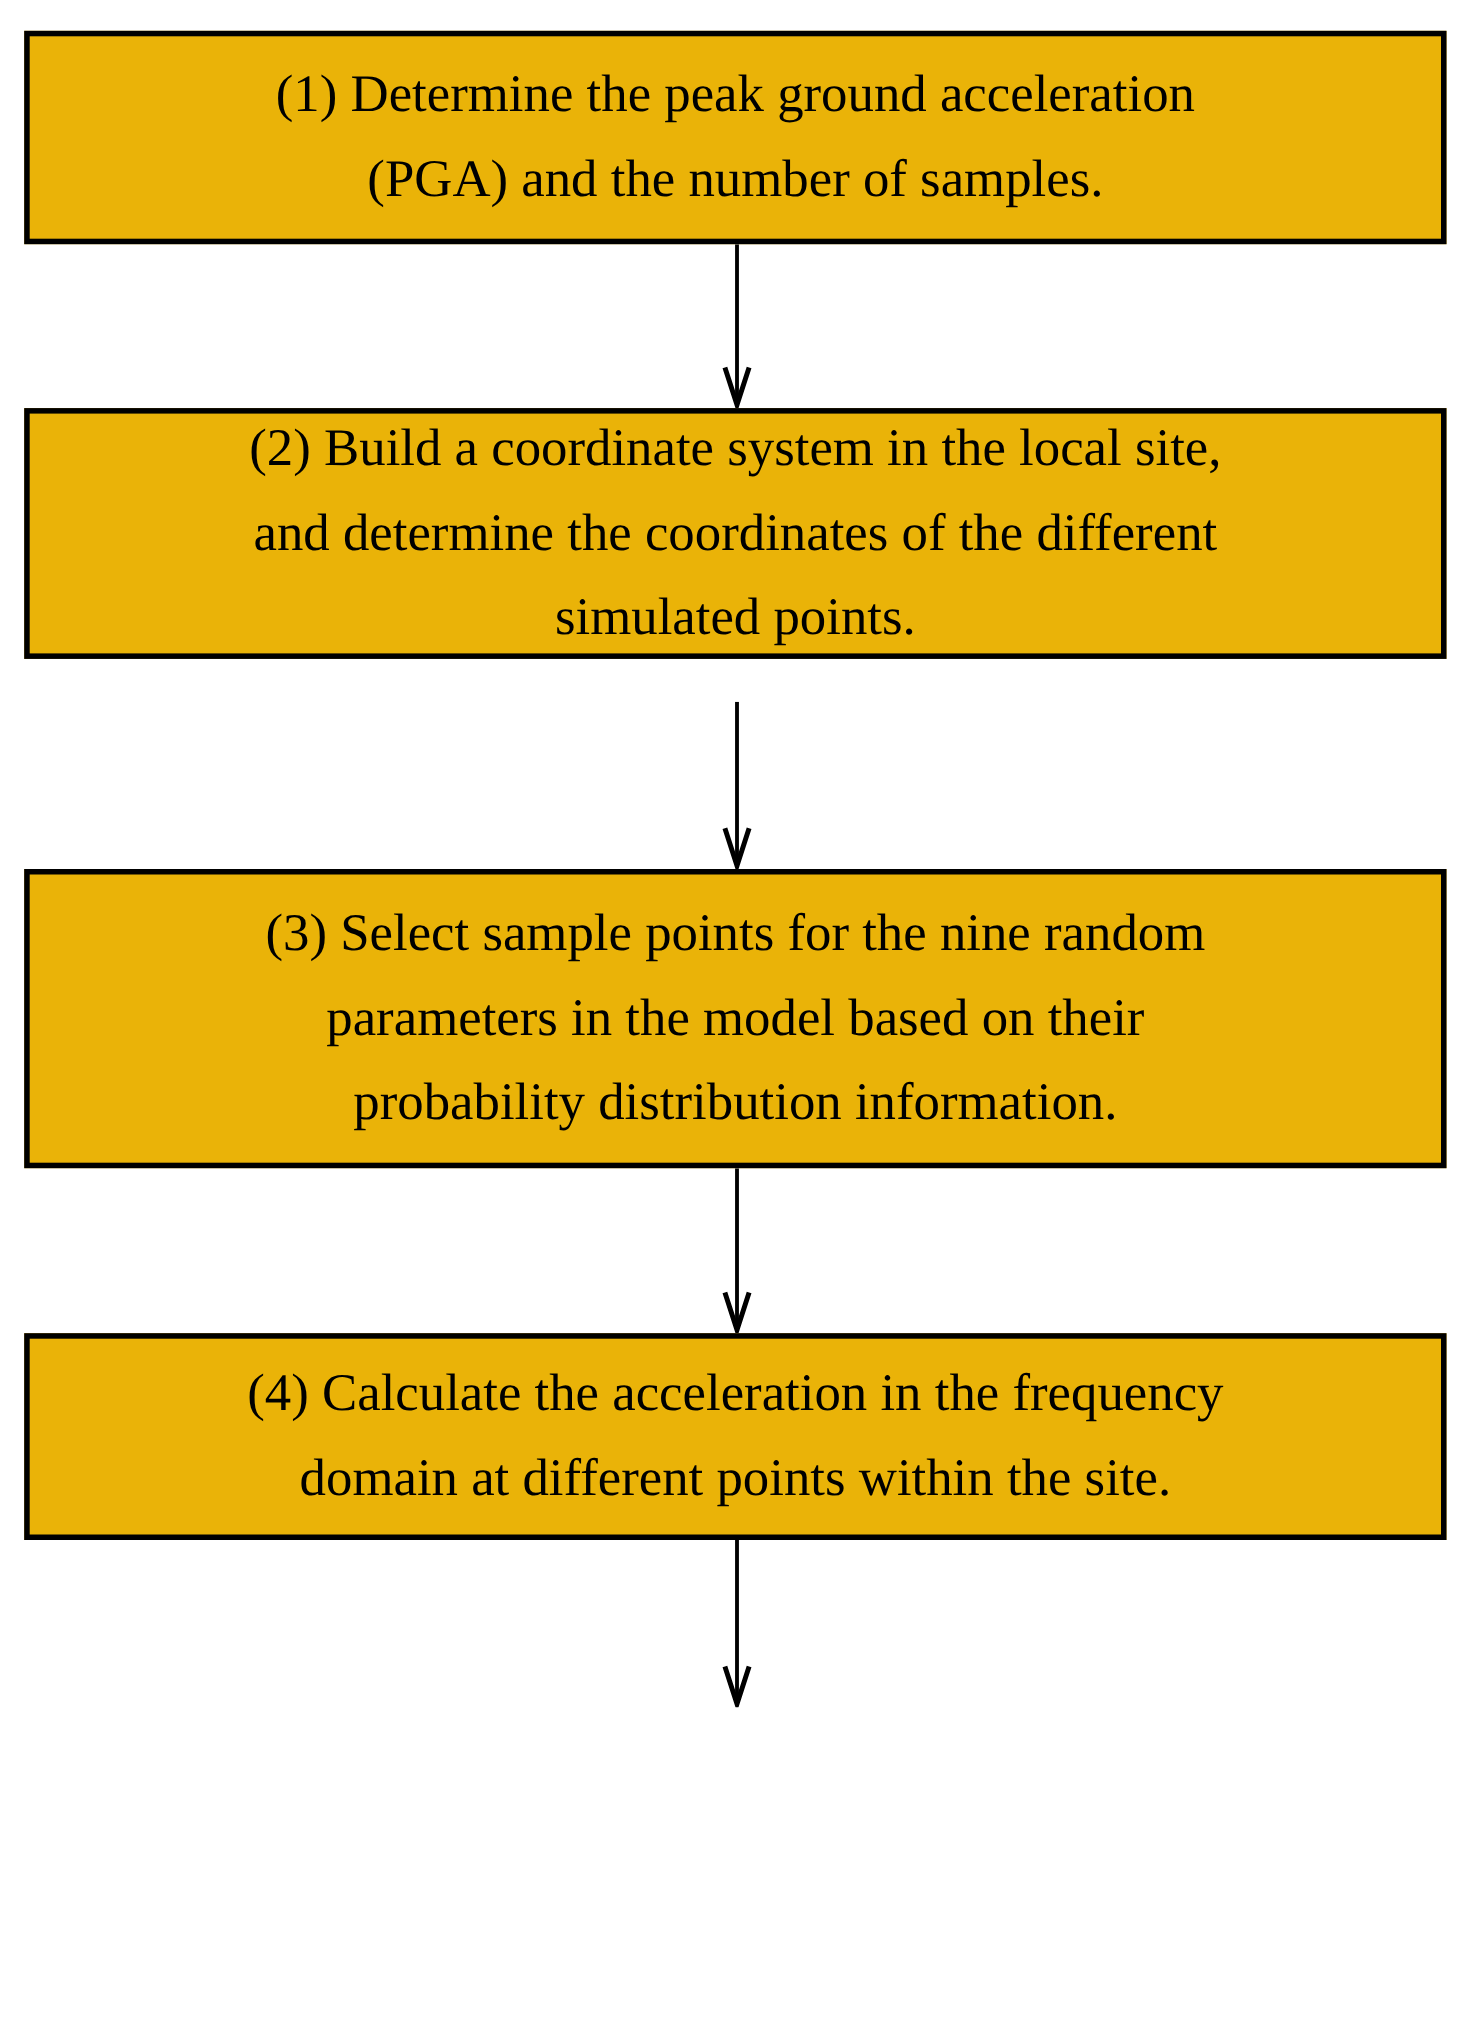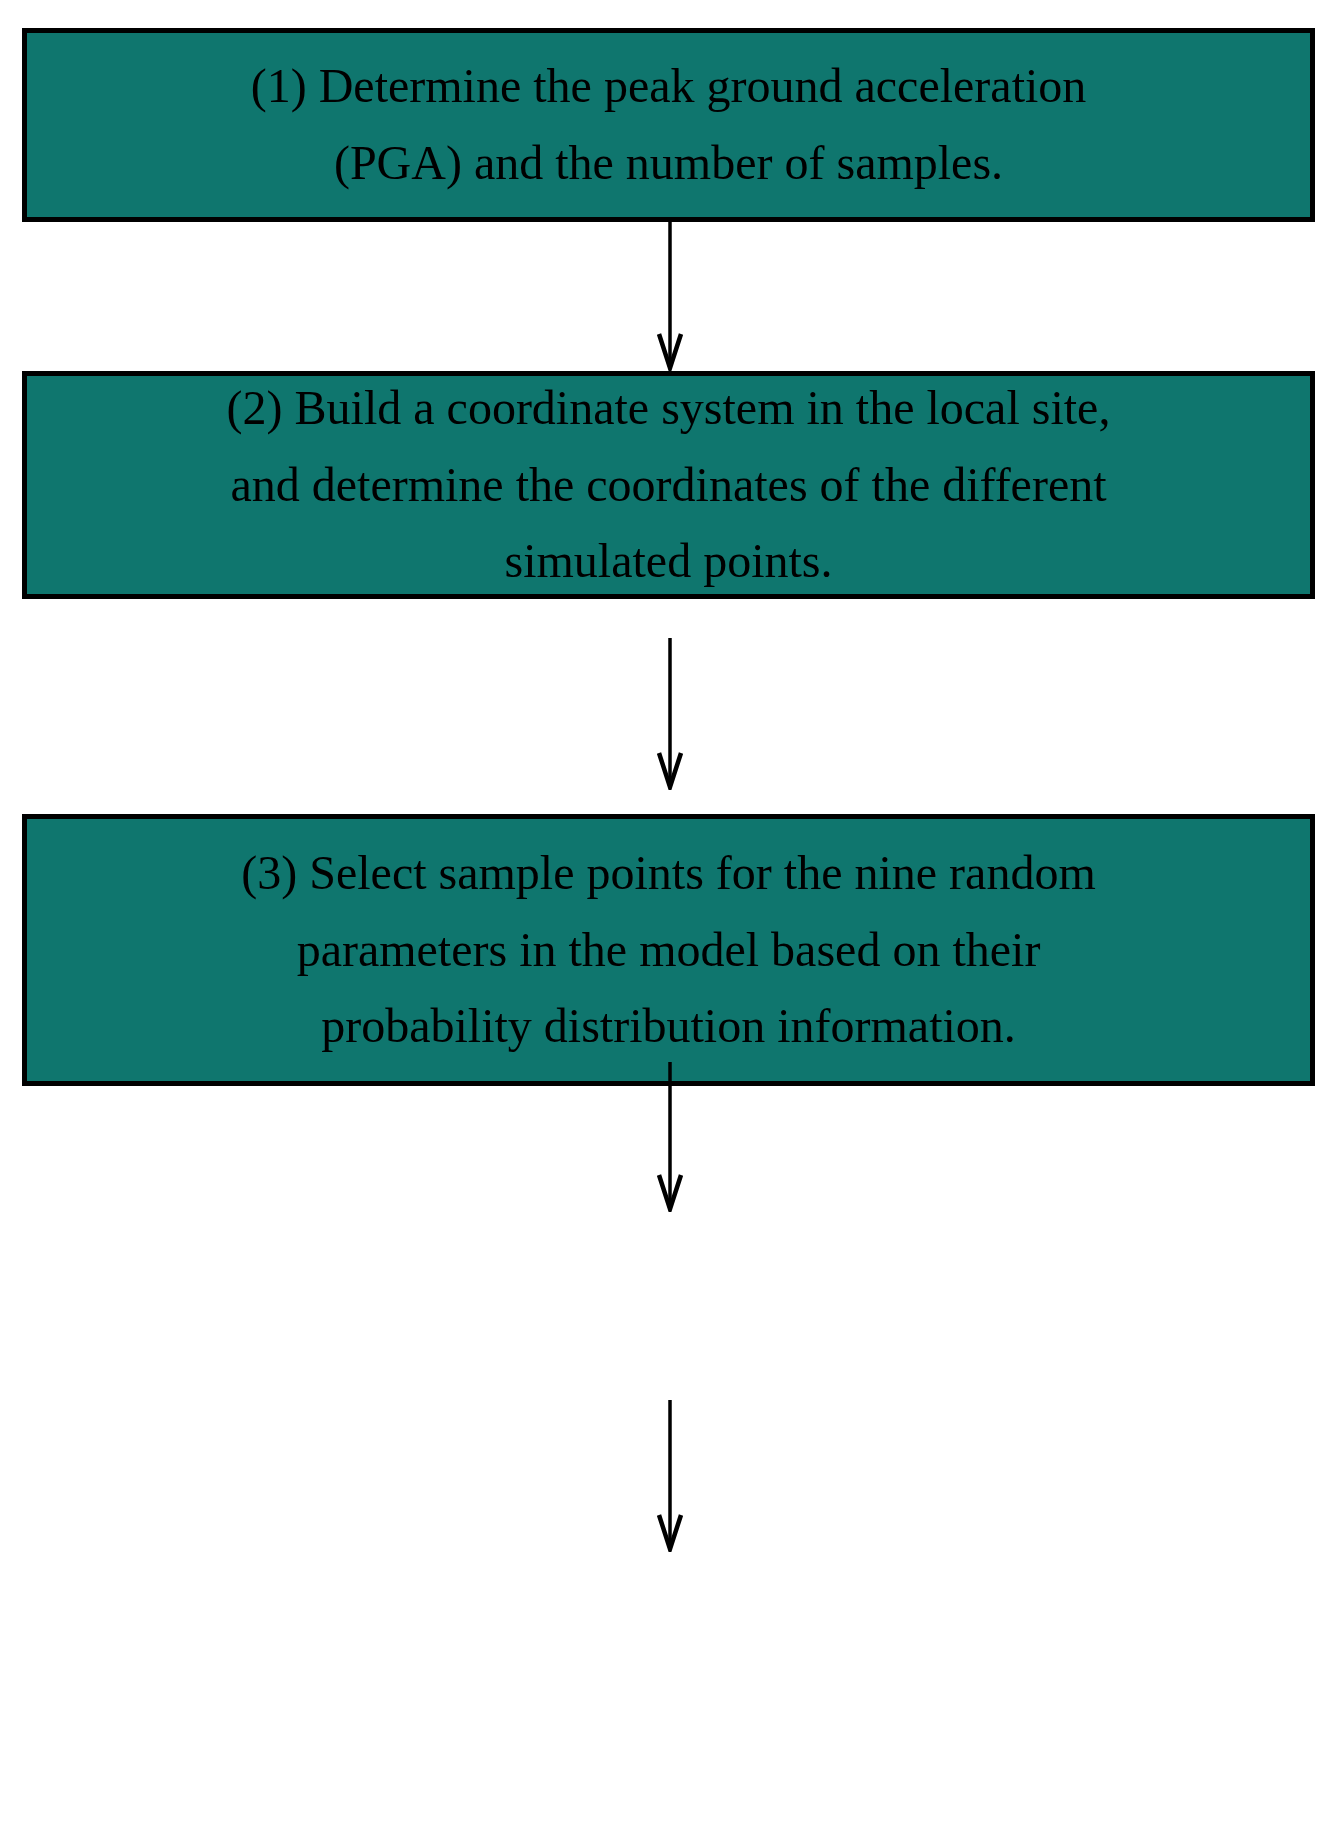--- a/index.html
+++ b/index.html
@@ -18,33 +18,33 @@
   }
   .box {
     position: absolute;
     left: 22px;
     width: 1293px;
     border: 5px solid #000000;
     box-sizing: border-box;
     display: flex;
     align-items: center;
     justify-content: center;
-    background: #0f766e;
+    background: #eab308;
   }
   .box-text {
     display: block;
     white-space: pre-line;
     text-align: center;
     font-size: 48px;
     line-height: 1.6;
     color: #000000;
   }
   #box1 { top: 28px;   height: 194px; }
   #box2 { top: 371px;  height: 228px; }
-  #box3 { top: 790px;  height: 272px; margin-top: 24px; }
+  #box3 { top: 790px;  height: 272px; }
   #box4 { top: 1212px; height: 188px; }
   #box5 { top: 1552px; height: 268px; }
 
   .arrow {
     position: absolute;
     left: 650px;
     width: 40px;
     display: block;
   }
   #arrow1 { top: 222px;  height: 149px; }
@@ -89,20 +89,24 @@
     <span class="box-text">(3) Select sample points for the nine random
 parameters in the model based on their
 probability distribution information.</span>
   </div>
 
   <svg class="arrow" id="arrow3" viewBox="0 0 40 150" preserveAspectRatio="none" aria-hidden="true">
     <line x1="20" y1="0" x2="20" y2="147"></line>
     <polyline points="9,113 20,147 31,113"></polyline>
   </svg>
 
+  <div class="box" id="box4">
+    <span class="box-text">(4) Calculate the acceleration in the frequency
+domain at different points within the site.</span>
+  </div>
 
   <svg class="arrow" id="arrow4" viewBox="0 0 40 152" preserveAspectRatio="none" aria-hidden="true">
     <line x1="20" y1="0" x2="20" y2="149"></line>
     <polyline points="9,115 20,149 31,115"></polyline>
   </svg>
 
 
 </div>
 
 </body></html>

